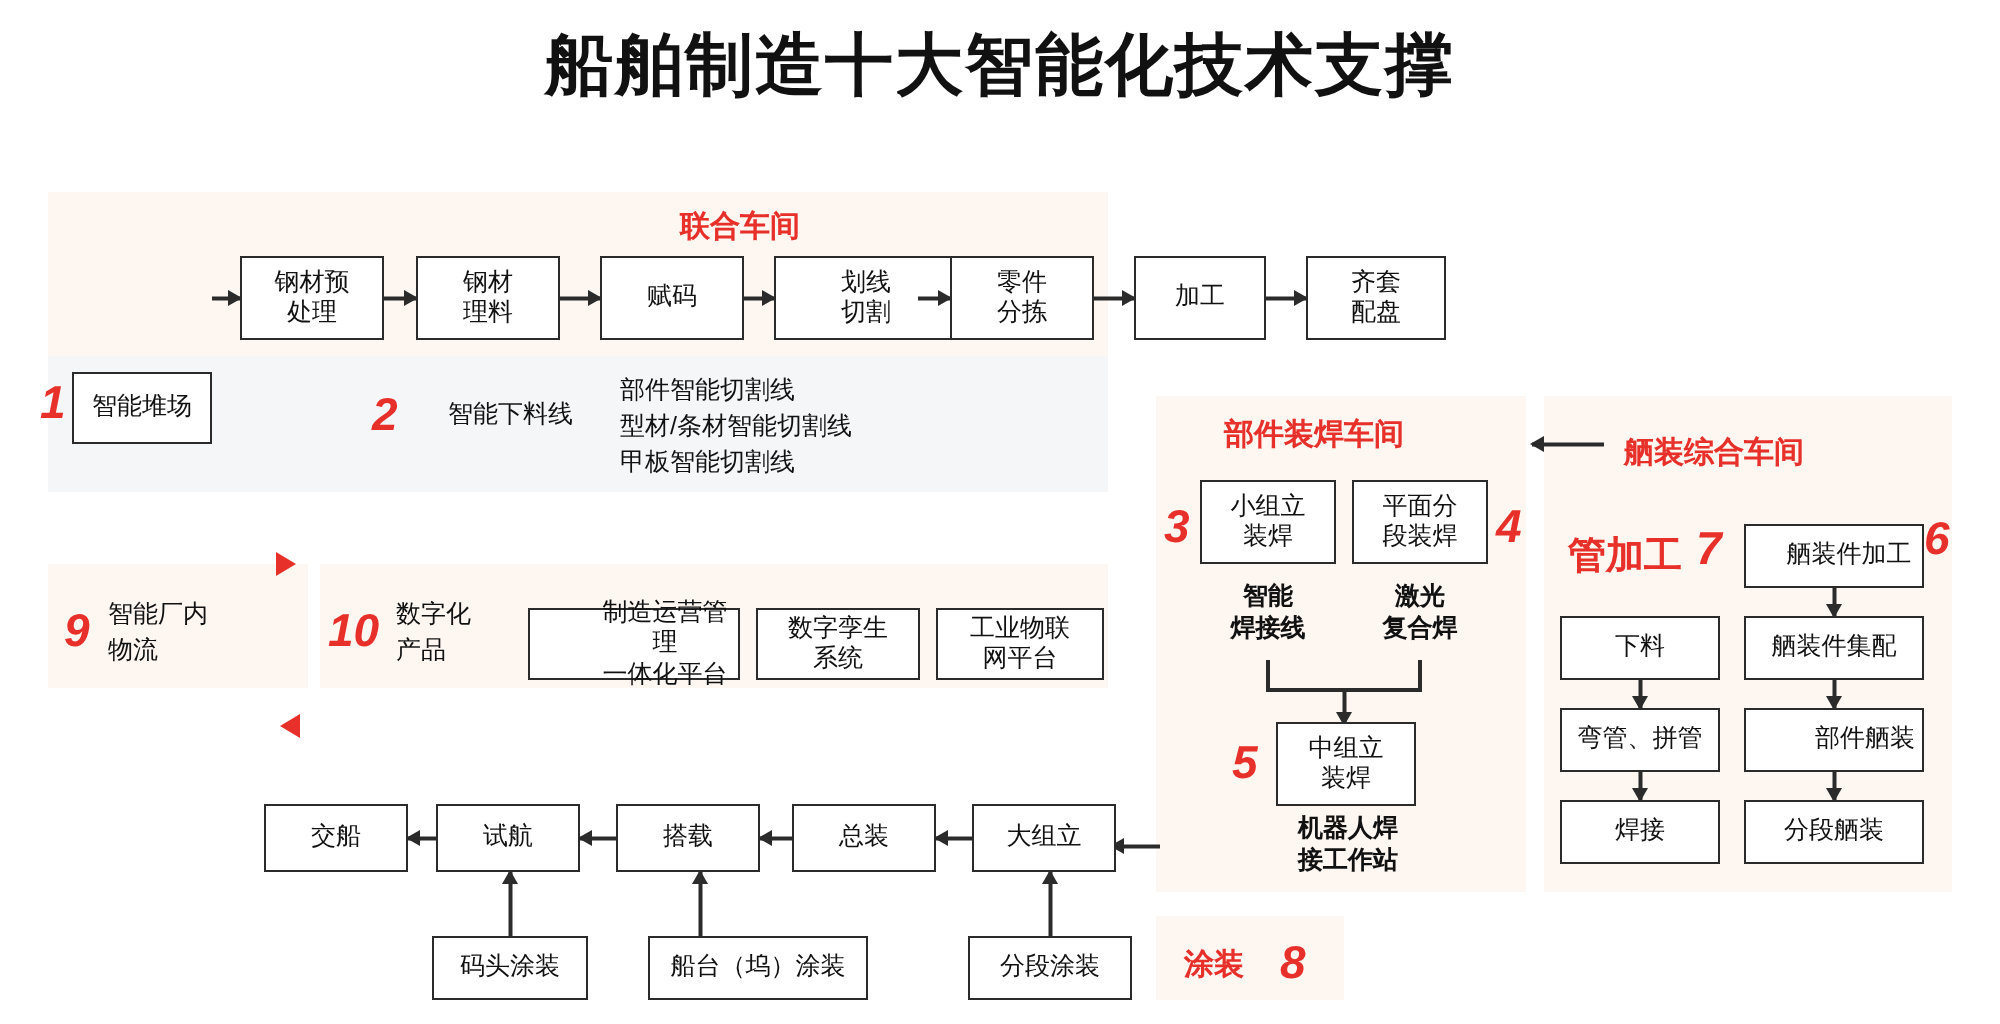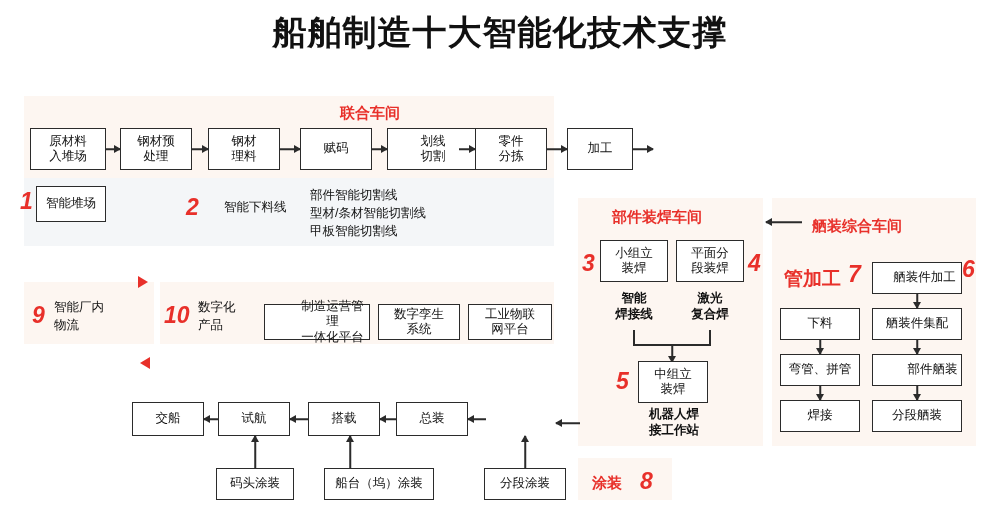--- a/index.html
+++ b/index.html
@@ -174,32 +174,32 @@
   <div class="panel" style="left:578px; top:198px; width:185px; height:248px;"></div>
   <div class="panel" style="left:772px; top:198px; width:204px; height:248px;"></div>
   <div class="panel" style="left:24px; top:282px; width:130px; height:62px;"></div>
   <div class="panel" style="left:160px; top:282px; width:394px; height:62px;"></div>
   <div class="panel" style="left:578px; top:458px; width:94px; height:42px;"></div>
 
   <div class="panel-label" style="left:340px; top:104px;">联合车间</div>
   <div class="panel-label" style="left:612px; top:208px;">部件装焊车间</div>
   <div class="panel-label" style="left:812px; top:217px;">舾装综合车间</div>
 
-  <div class="box" style="left:30px; top:128px; width:76px; height:42px;">原材料
-入堆场</div>
   <div class="box" style="left:120px; top:128px; width:72px; height:42px;">钢材预
 处理</div>
   <div class="box" style="left:208px; top:128px; width:72px; height:42px;">钢材
 理料</div>
   <div class="box" style="left:300px; top:128px; width:72px; height:42px;">赋码</div>
   <div class="box" style="left:387px; top:128px; width:92px; height:42px;">划线
 切割</div>
   <div class="box" style="left:475px; top:128px; width:72px; height:42px;">零件
 分拣</div>
   <div class="box" style="left:567px; top:128px; width:66px; height:42px;">加工</div>
+  <div class="box" style="left:653px; top:128px; width:70px; height:42px;">齐套
+配盘</div>
 
   <div class="arrow-h" style="left:106px; top:143px; width:14px; height:12px;">
     <div class="line"></div>
       <div class="head"></div>
     </div>
   <div class="arrow-h" style="left:192px; top:143px; width:16px; height:12px;">
     <div class="line"></div>
       <div class="head"></div>
     </div>
   <div class="arrow-h" style="left:280px; top:143px; width:20px; height:12px;">
@@ -318,20 +318,21 @@
   <div class="box" style="left:468px; top:304px; width:84px; height:36px;">工业物联
 网平台</div>
 
   <div class="tri right" style="left:138px; top:276px;"></div>
   <div class="tri left" style="left:140px; top:357px;"></div>
 
   <div class="box" style="left:132px; top:402px; width:72px; height:34px;">交船</div>
   <div class="box" style="left:218px; top:402px; width:72px; height:34px;">试航</div>
   <div class="box" style="left:308px; top:402px; width:72px; height:34px;">搭载</div>
   <div class="box" style="left:396px; top:402px; width:72px; height:34px;">总装</div>
+  <div class="box" style="left:486px; top:402px; width:72px; height:34px;">大组立</div>
 
   <div class="arrow-h left" style="left:204px; top:413px; width:14px; height:12px;">
     <div class="line"></div>
       <div class="head"></div>
     </div>
   <div class="arrow-h left" style="left:290px; top:413px; width:18px; height:12px;">
     <div class="line"></div>
       <div class="head"></div>
     </div>
   <div class="arrow-h left" style="left:380px; top:413px; width:16px; height:12px;">

